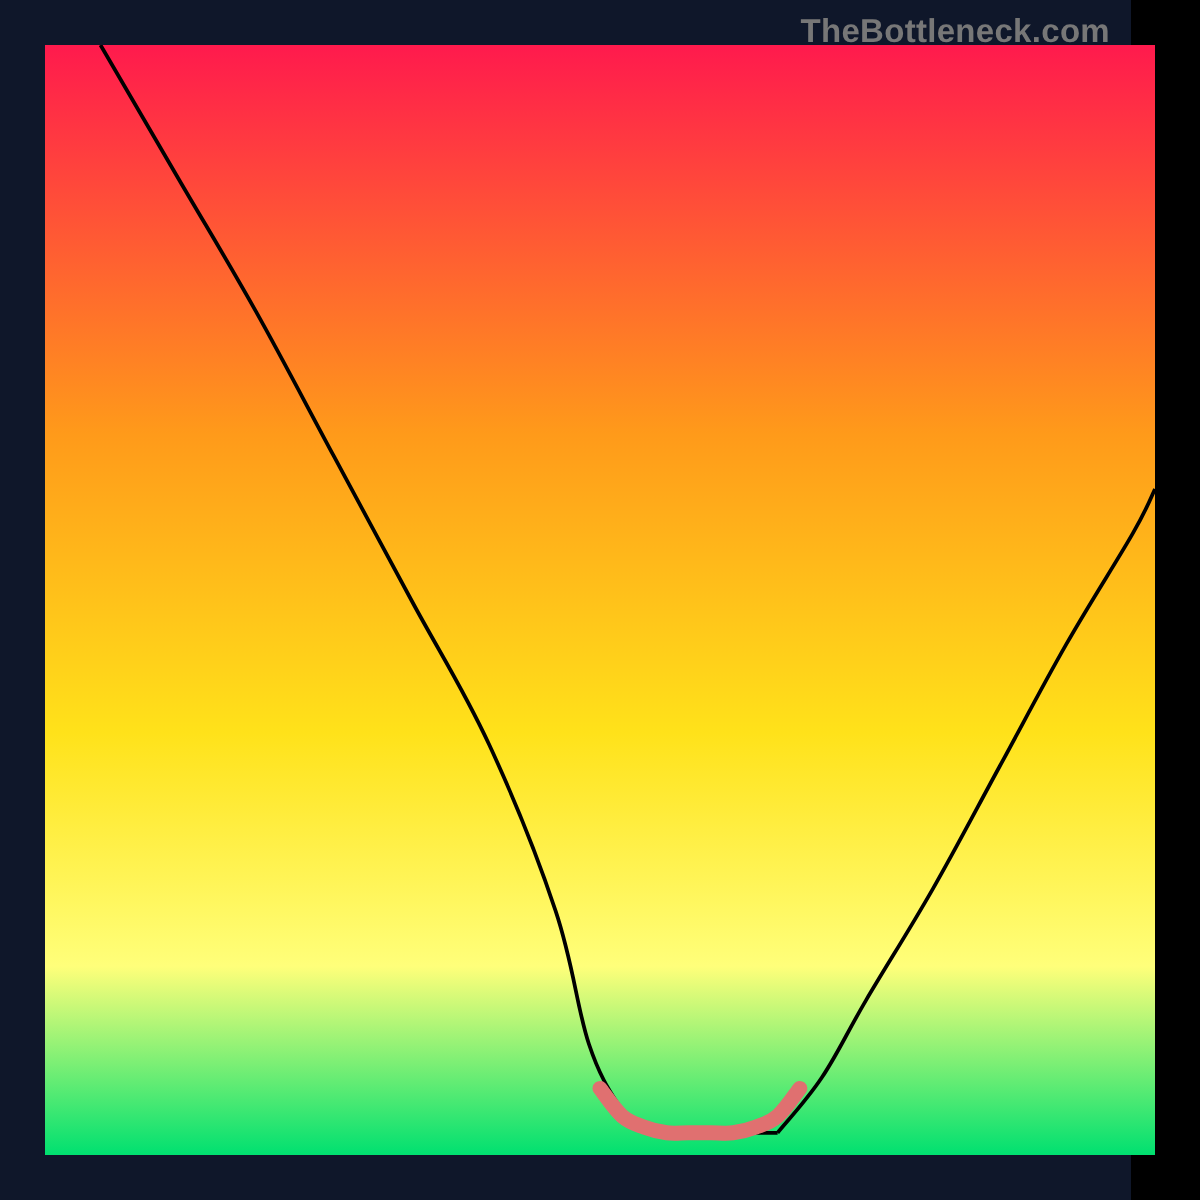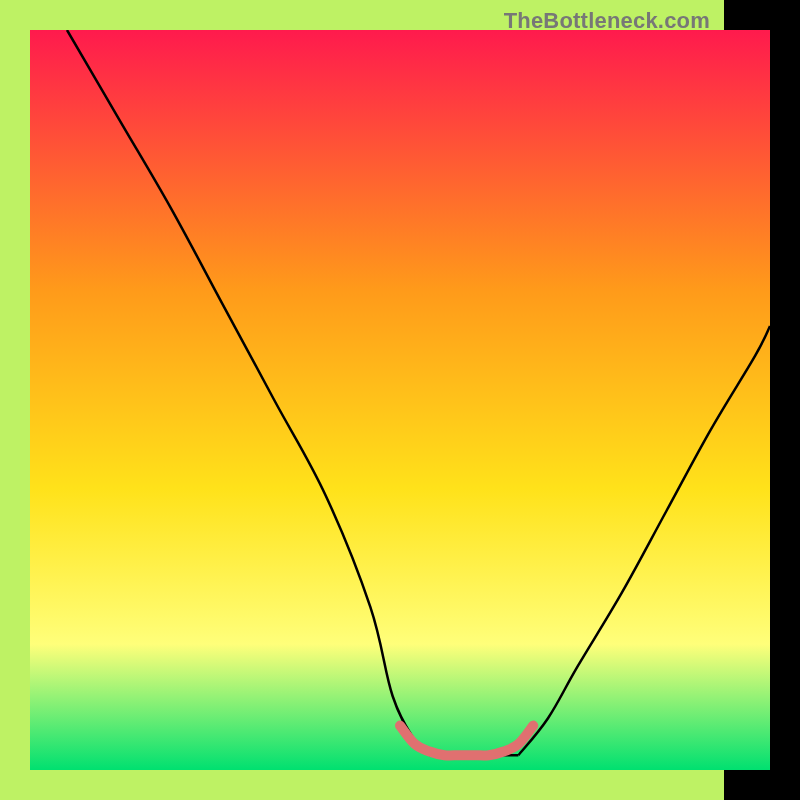--- a/index.html
+++ b/index.html
@@ -8,21 +8,22 @@
     width: 800px;
     height: 800px;
     background: #000;
     overflow: hidden;
     font-family: Arial, Helvetica, sans-serif;
   }
   .stage {
     position: relative;
     width: 724px;
     height: 800px;
-    background: #bef264;
+    background: #0f172a;
+    padding-left: 30px;
   }
   .watermark {
     position: absolute;
     top: 8px;
     right: 14px;
     font-size: 22px;
     font-weight: 600;
     color: #777;
     letter-spacing: 0.2px;
     user-select: none;

